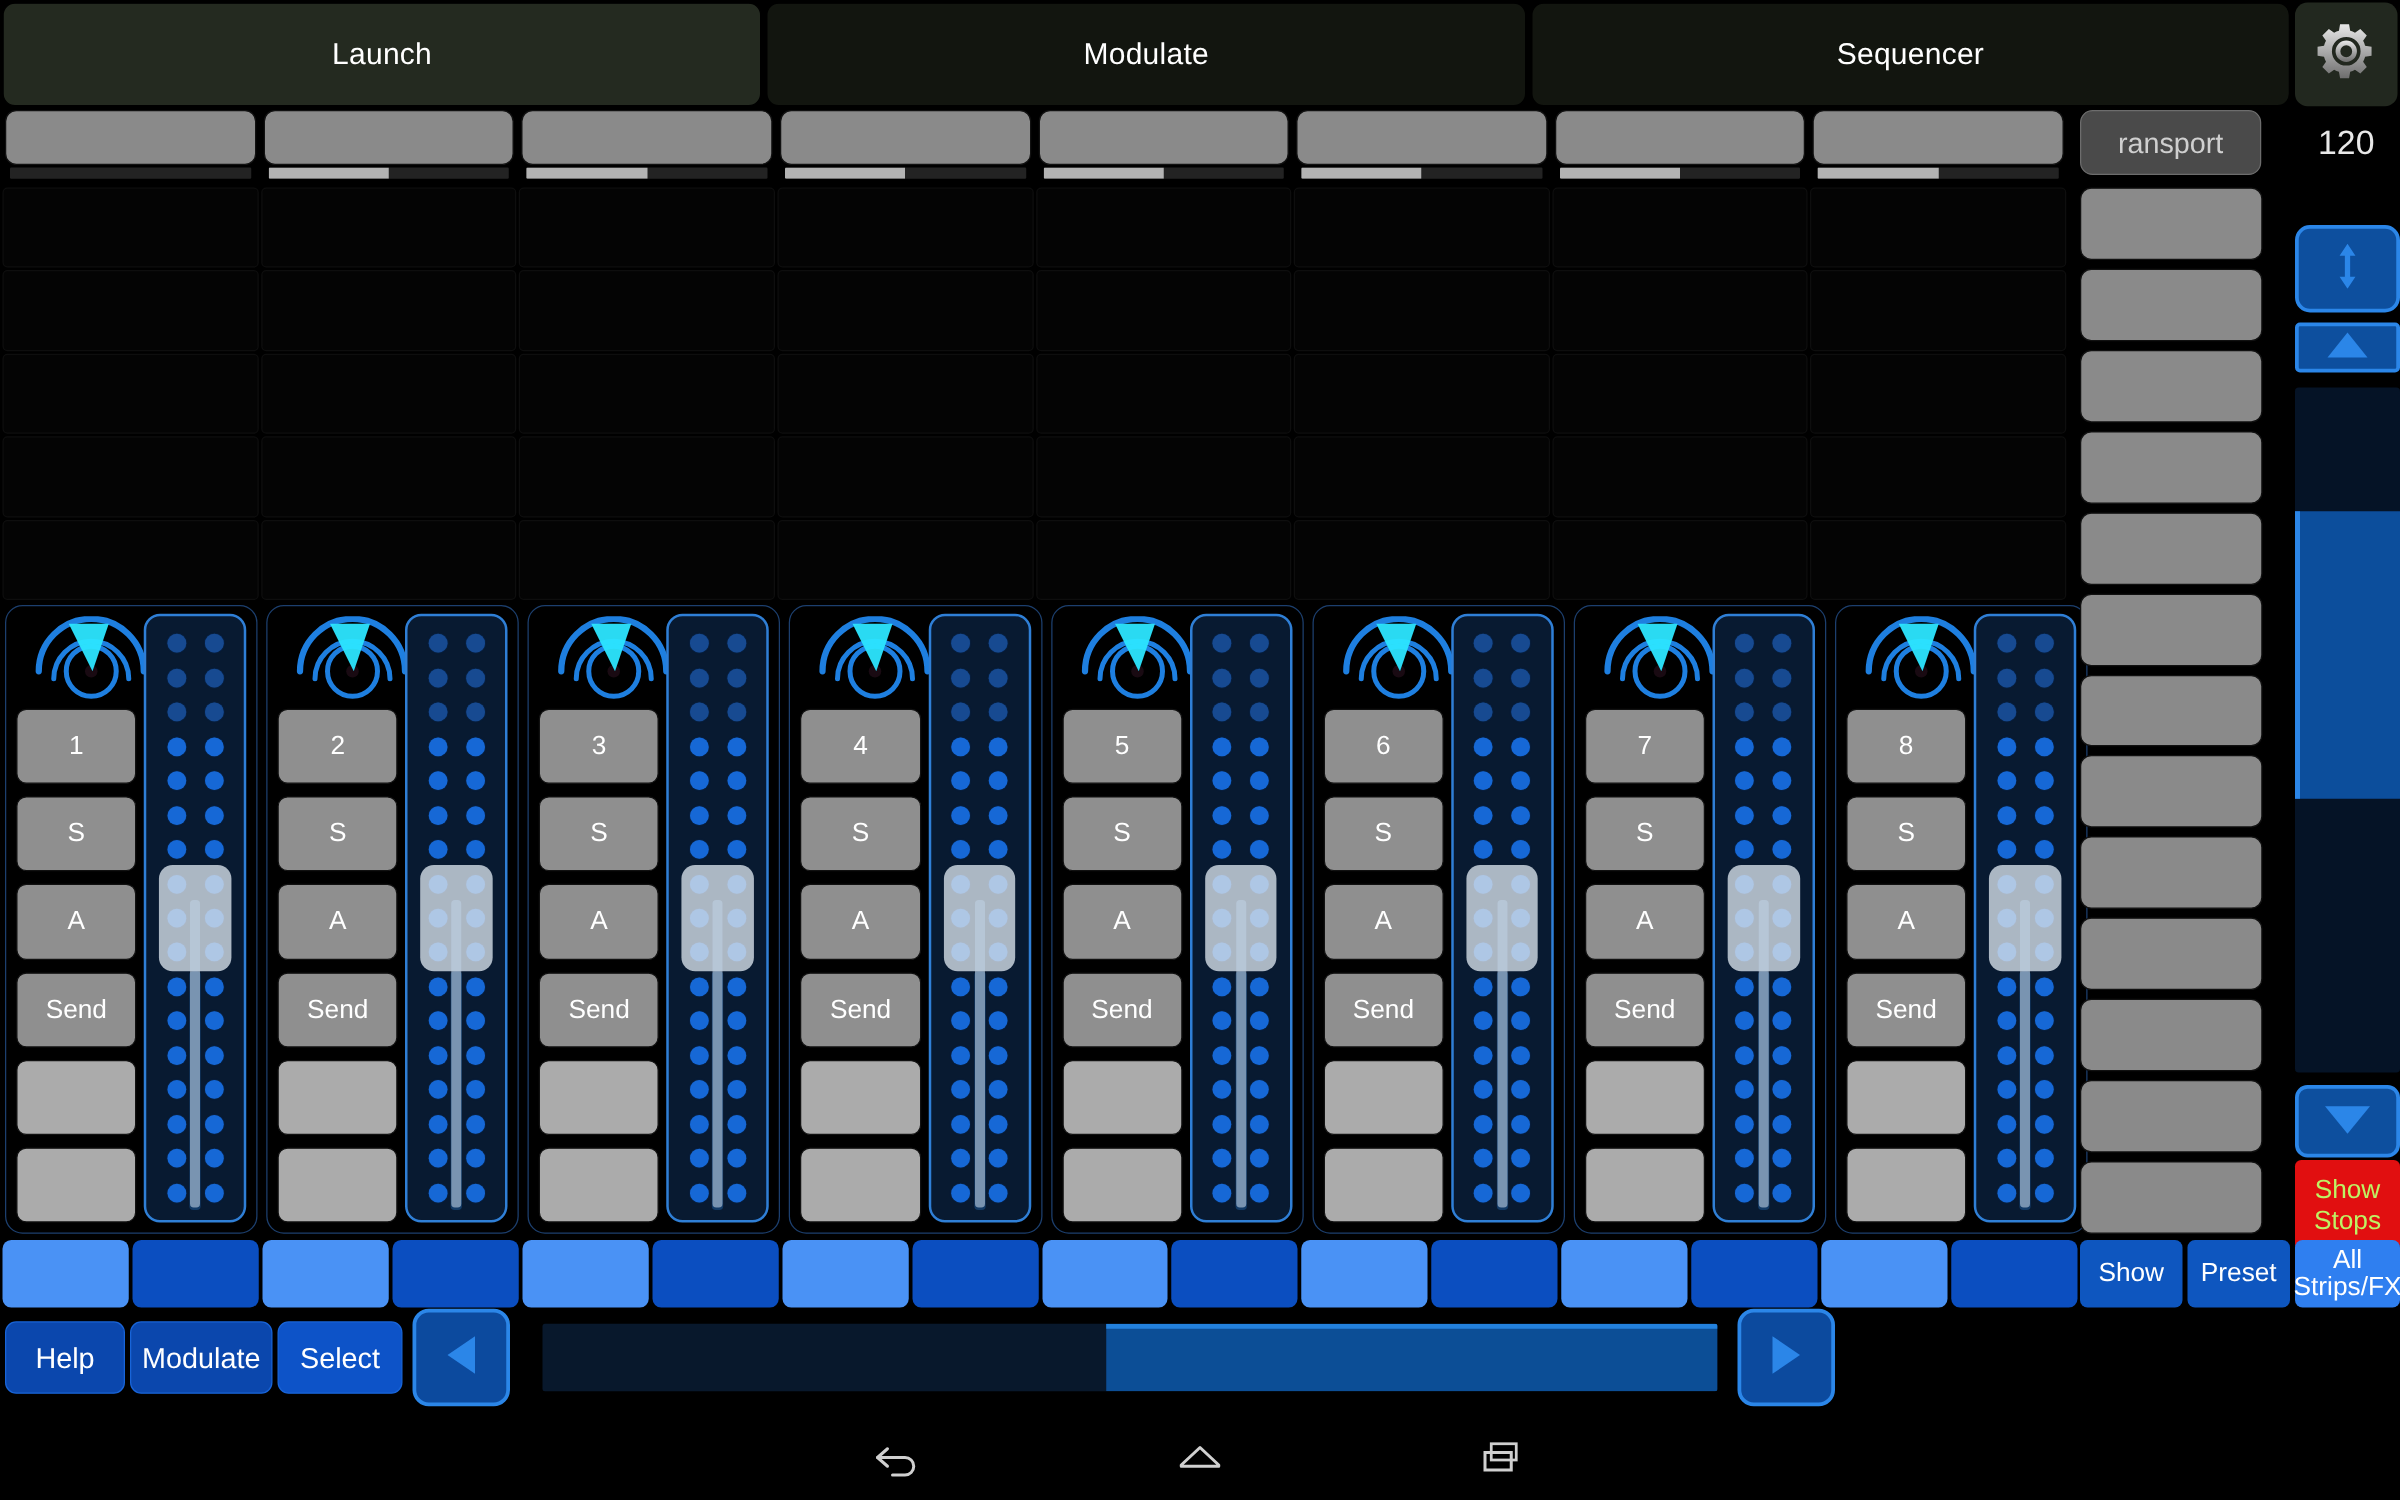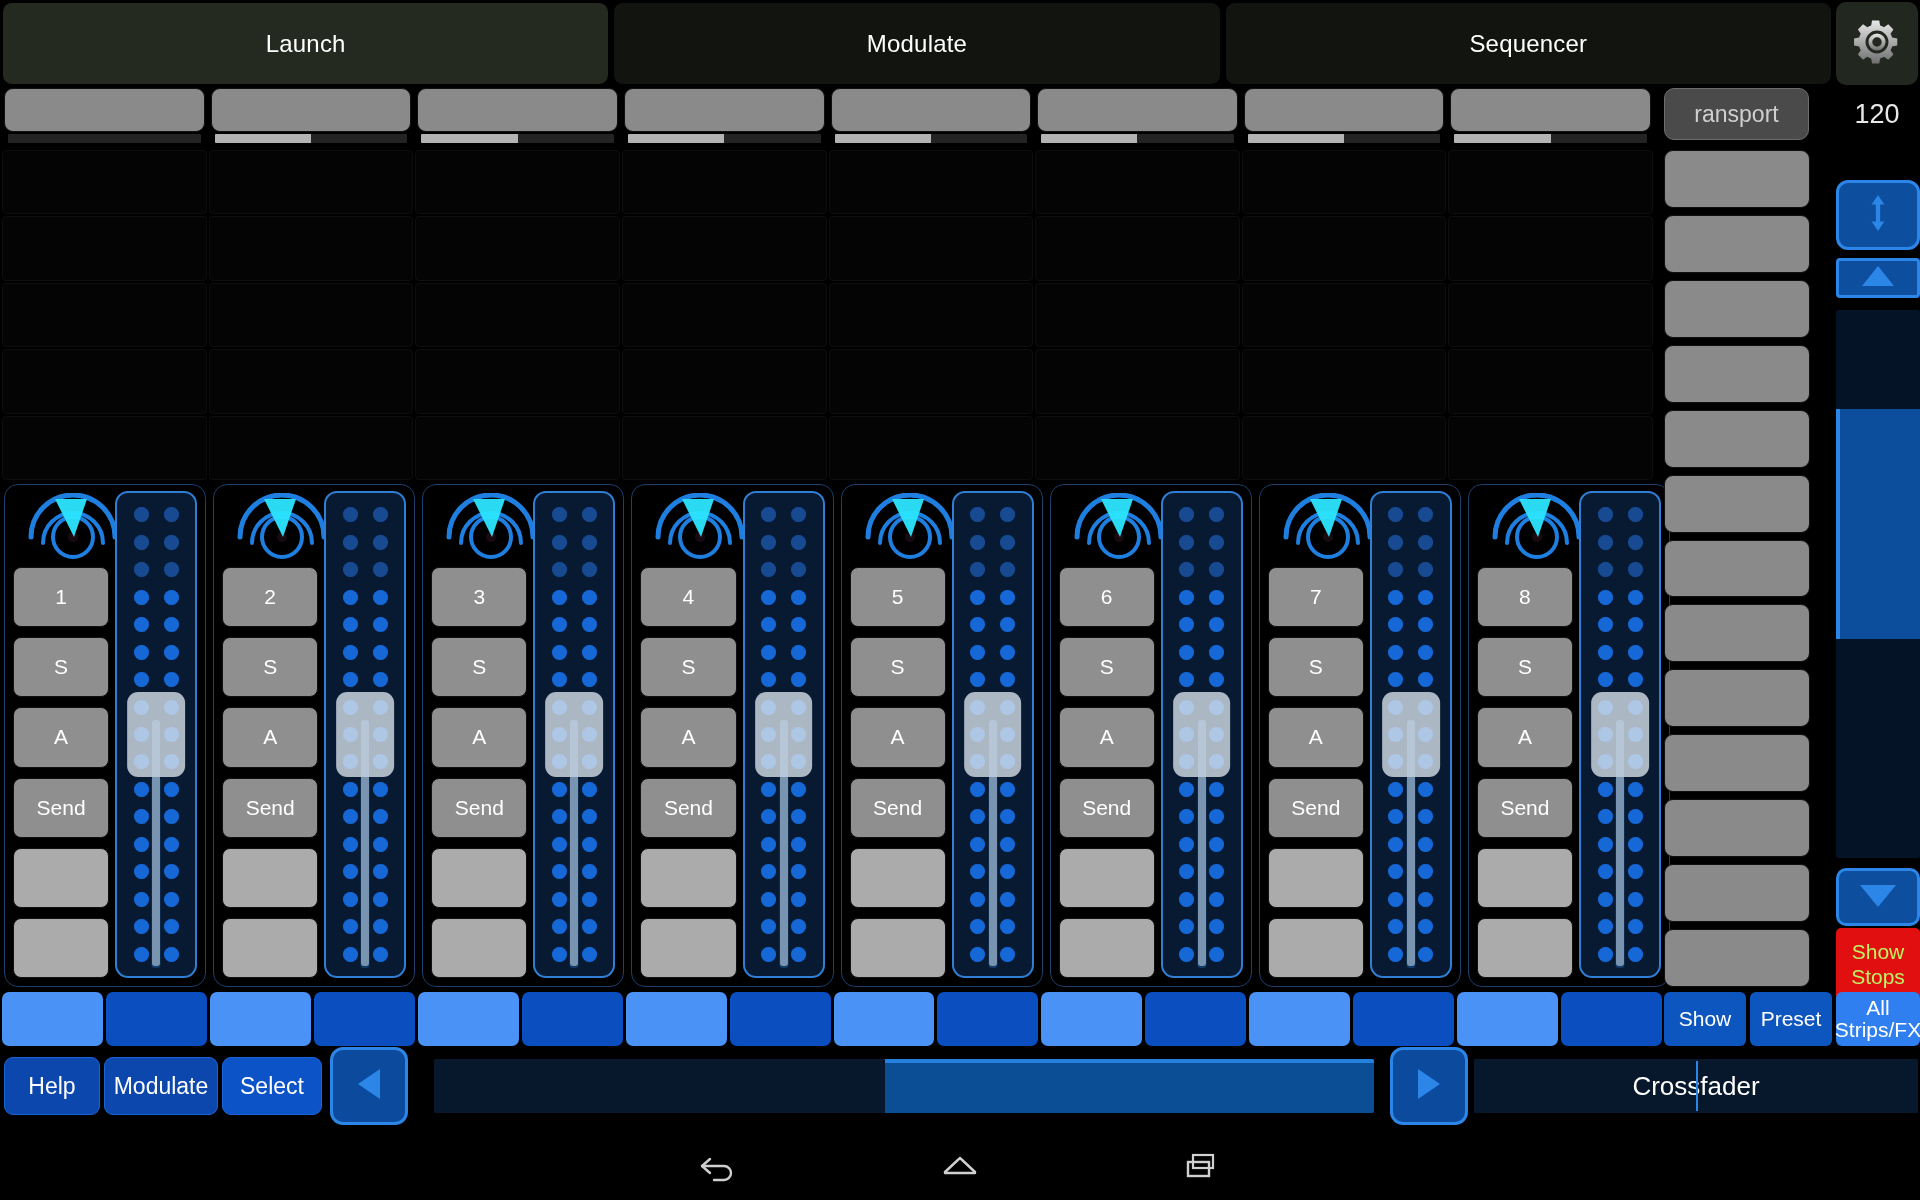--- a/index.html
+++ b/index.html
@@ -1300,24 +1300,20 @@
     </div>
 
     <div class="navarrow b-next">
       <span>
         <svg width="30" height="34" viewBox="0 0 30 34">
             <path fill="#2b86e8" d="M4 2 L4 32 L26 17 Z"></path>
           </svg>
       </span>
     </div>
 
-    <div class="xlabel">
-      <div class="mark"></div>
-      <span>Crossfader</span>
-    </div>
   </div>
 
   <div class="androidnav">
     <div class="navicon">
       <svg width="44" height="44" viewBox="0 0 44 44">
         <path d="M14 16 L6 23 L14 30" fill="none" stroke="#d0d0d0" stroke-width="2.4" stroke-linecap="round" stroke-linejoin="round"></path>
         <path d="M6 23 L28 23 A7 7 0 0 1 28 37 L18 37" fill="none" stroke="#d0d0d0" stroke-width="2.4" stroke-linecap="round" stroke-linejoin="round"></path>
       </svg>
     </div>
     <div class="navicon">

